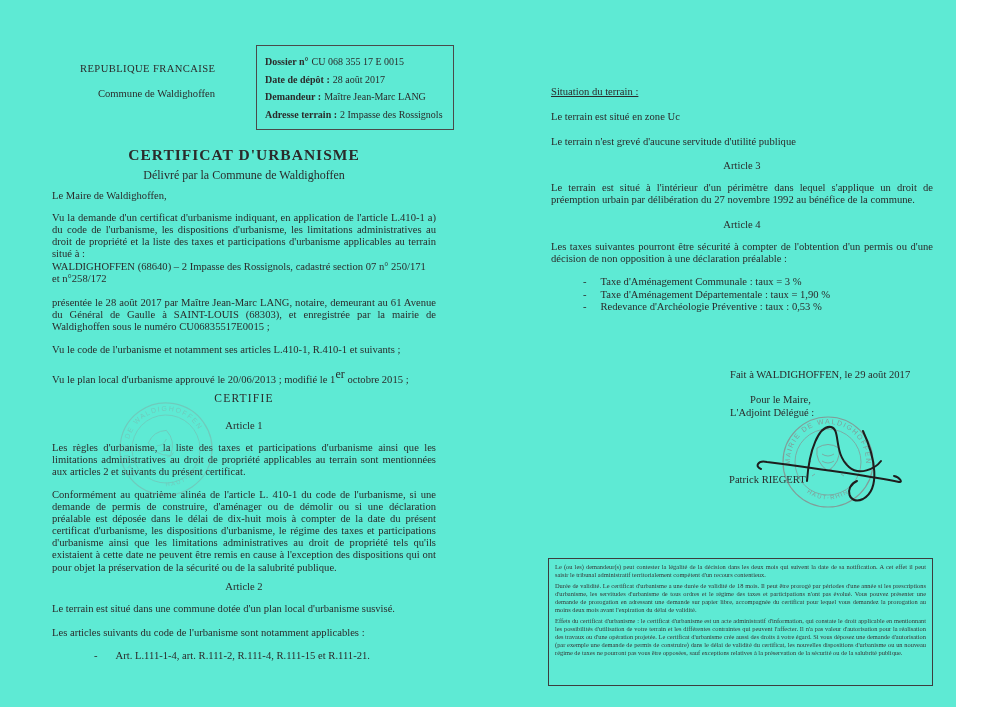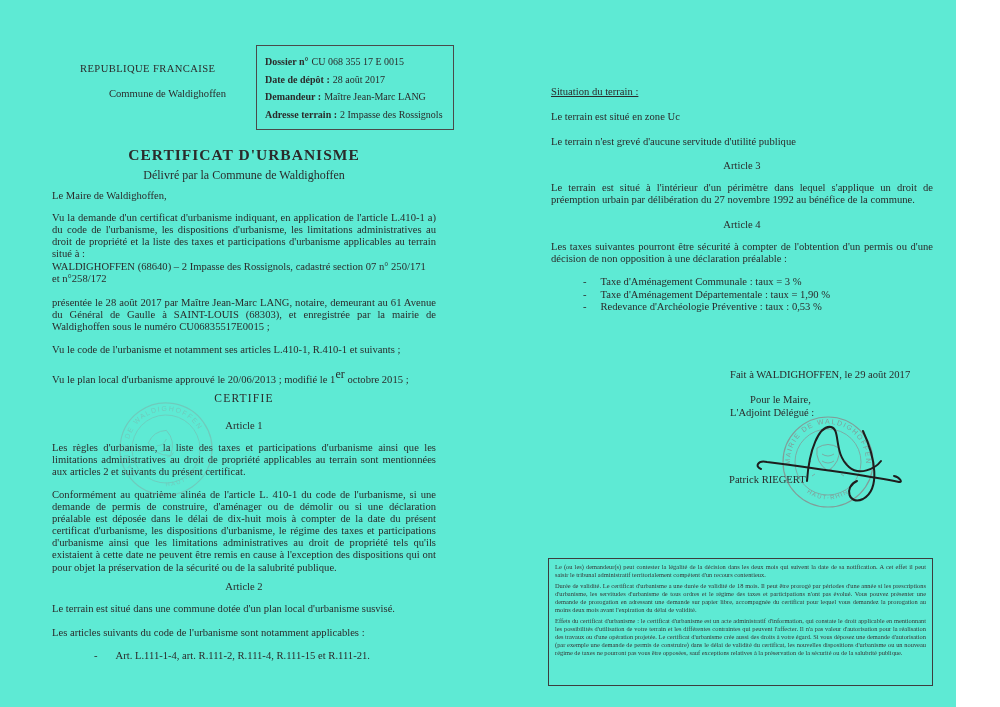--- a/index.html
+++ b/index.html
@@ -34,21 +34,21 @@
   .edge-line{position:absolute;left:994px;top:55px;width:1px;height:645px;background:#dcdcdc;}
   .stamp-svg{position:absolute;}
   sup{font-size:12px;}
 </style>
 </head>
 <body>
 
 <div id="sheet">
 
   <div class="blk" style="left:80px;top:63px;letter-spacing:.4px;">REPUBLIQUE FRANCAISE</div>
-  <div class="blk" style="left:85px;top:88px;padding-left:24px;">Commune de Waldighoffen</div>
+  <div class="blk" style="left:74px;top:88px;padding-left:24px;">Commune de Waldighoffen</div>
 
   <div class="dossier-box">
     <div class="dossier-row">
       <span class="bl">Dossier n°</span><span class="bv">CU 068 355 17 E 0015</span>
     </div>
     <div class="dossier-row">
       <span class="bl">Date de dépôt :</span><span class="bv">28 août 2017</span>
     </div>
     <div class="dossier-row">
       <span class="bl">Demandeur :</span><span class="bv">Maître Jean-Marc LANG</span>

